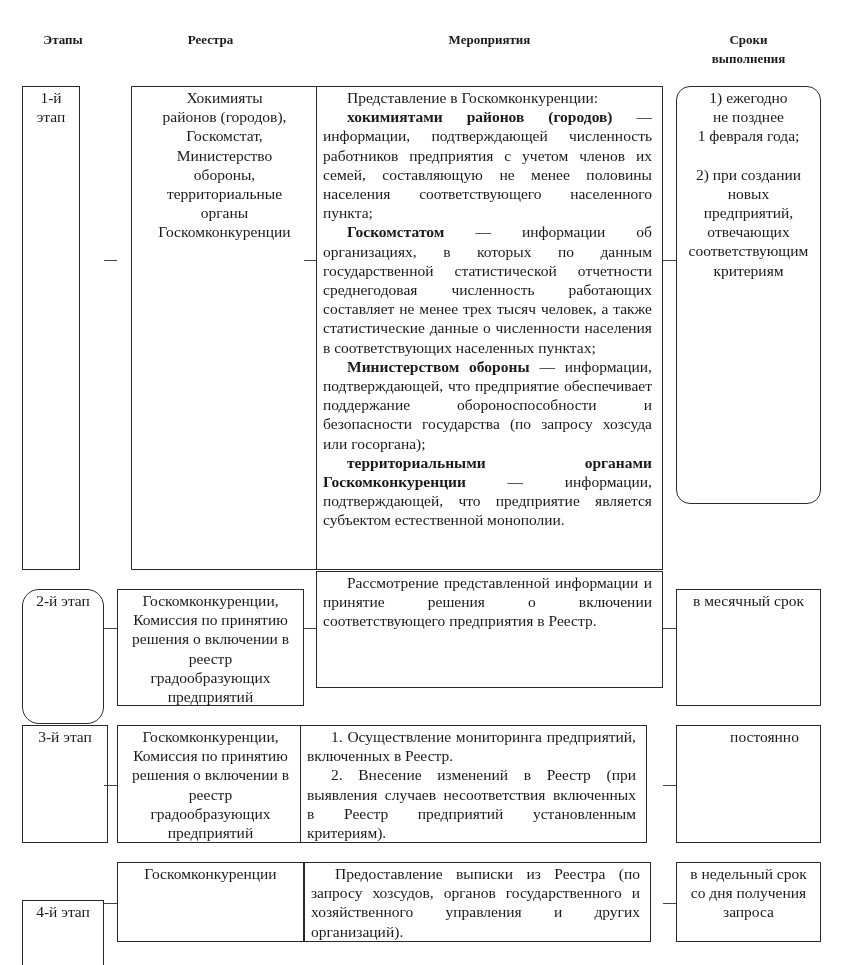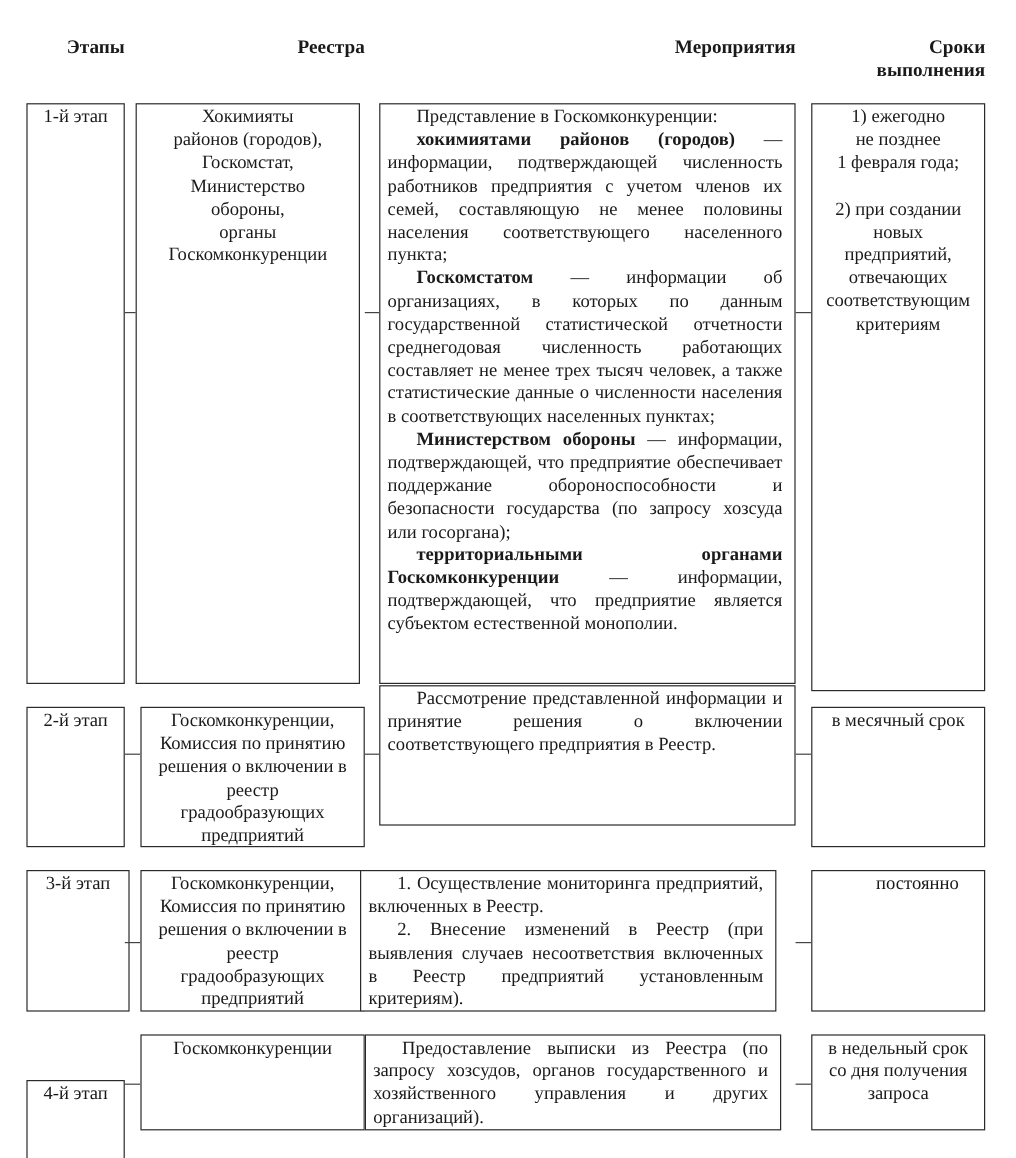--- a/index.html
+++ b/index.html
@@ -1,74 +1,75 @@
 <!DOCTYPE html>
 <html><head>
 <meta charset="utf-8">
 <style>
   html, body { margin: 0; padding: 0; background: #ffffff; }
   body { width: 847px; height: 965px; position: relative; overflow: hidden;
          font-family: "Liberation Serif", "DejaVu Serif", serif; color: #1a1a1a; }
-  .hdr { position: absolute; font-weight: bold; font-size: 16px; text-align: right; line-height: 19px; }
+  .hdr { position: absolute; font-weight: bold; font-size: 13px; text-align: center; line-height: 19px; }
   .box { position: absolute; box-sizing: border-box; border: 1.5px solid #2a2a2a; background: #fff;
          font-size: 15.5px; line-height: 19.2px; }
   .c { text-align: center; padding: 1px 4px 0 4px; }
   .j { text-align: justify; padding: 1px 10px 0 6px; }
   .j p { margin: 0; text-indent: 24px; text-align: justify; text-align-last: auto; }
   .conn { position: absolute; height: 0; border-top: 1.2px solid #444; }
   b { font-weight: bold; }
   .gap { height: 19px; }
 </style>
 </head>
 <body>
 
 <div class="hdr" style="left:22px; top:30px; width:82px;">Этапы</div>
 <div class="hdr" style="left:117px; top:30px; width:187px;">Реестра</div>
 <div class="hdr" style="left:316px; top:30px; width:347px;">Мероприятия</div>
 <div class="hdr" style="left:676px; top:30px; width:145px;">
   <div>Сроки</div>
   <div>выполнения</div>
 </div>
 
-<div class="box c" style="left:22px; top:86px; width:82px; height:484px;">
+<div class="box c" style="left:22px; top:86px; width:58px; height:484px;">
   <span>1-й этап</span>
 </div>
 <div class="conn" style="left:104px; top:260px; width:13px;"></div>
-<div class="box c" style="left:113px; top:86px; width:187px; height:484px;">
+<div class="box c" style="left:131px; top:86px; width:187px; height:484px;">
   <div>Хокимияты</div>
   <div>районов (городов),</div>
   <div>Госкомстат,</div>
   <div>Министерство</div>
   <div>обороны,</div>
+  <div>территориальные</div>
   <div>органы</div>
   <div>Госкомконкуренции</div>
 </div>
 <div class="conn" style="left:304px; top:260px; width:12px;"></div>
 <div class="box j" style="left:316px; top:86px; width:347px; height:484px;">
   <p>Представление в Госкомконкуренции:</p>
   <p><b>хокимиятами районов (городов)</b><span> — информации, подтверждающей численность работников предприятия с учетом членов их семей, составляющую не менее половины населения соответствующего населенного пункта;</span></p>
   <p><b>Госкомстатом</b><span> — информации об организациях, в которых по данным государственной статистической отчетности среднегодовая численность работающих составляет не менее трех тысяч человек, а также статистические данные о численности населения в соответствующих населенных пунктах;</span></p>
   <p><b>Министерством обороны</b><span> — информации, подтверждающей, что предприятие обеспечивает поддержание обороноспособности и безопасности государства (по запросу хозсуда или госоргана);</span></p>
   <p><b>территориальными органами Госкомконкуренции</b><span> — информации, подтверждающей, что предприятие является субъектом естественной монополии.</span></p>
 </div>
 <div class="conn" style="left:663px; top:260px; width:13px;"></div>
-<div class="box c" style="left:676px; top:86px; width:145px; height:490px;">
+<div class="box c" style="left:676px; top:86px; width:145px; height:418px;border-radius:14px;">
   <div>1) ежегодно</div>
   <div>не позднее</div>
   <div>1 февраля года;</div>
   <div class="gap"></div>
   <div>2) при создании</div>
   <div>новых</div>
   <div>предприятий,</div>
   <div>отвечающих</div>
   <div>соответствующим</div>
   <div>критериям</div>
 </div>
 
-<div class="box c" style="left:22px; top:589px; width:82px; height:117px;">
+<div class="box c" style="left:22px; top:589px; width:82px; height:135px;border-radius:17px;">
   <span>2-й этап</span>
 </div>
 <div class="conn" style="left:104px; top:628px; width:13px;"></div>
 <div class="box c" style="left:117px; top:589px; width:187px; height:117px;">
   <div>Госкомконкуренции,</div>
   <div>Комиссия по принятию</div>
   <div>решения о включении в</div>
   <div>реестр</div>
   <div>градообразующих</div>
   <div>предприятий</div>

